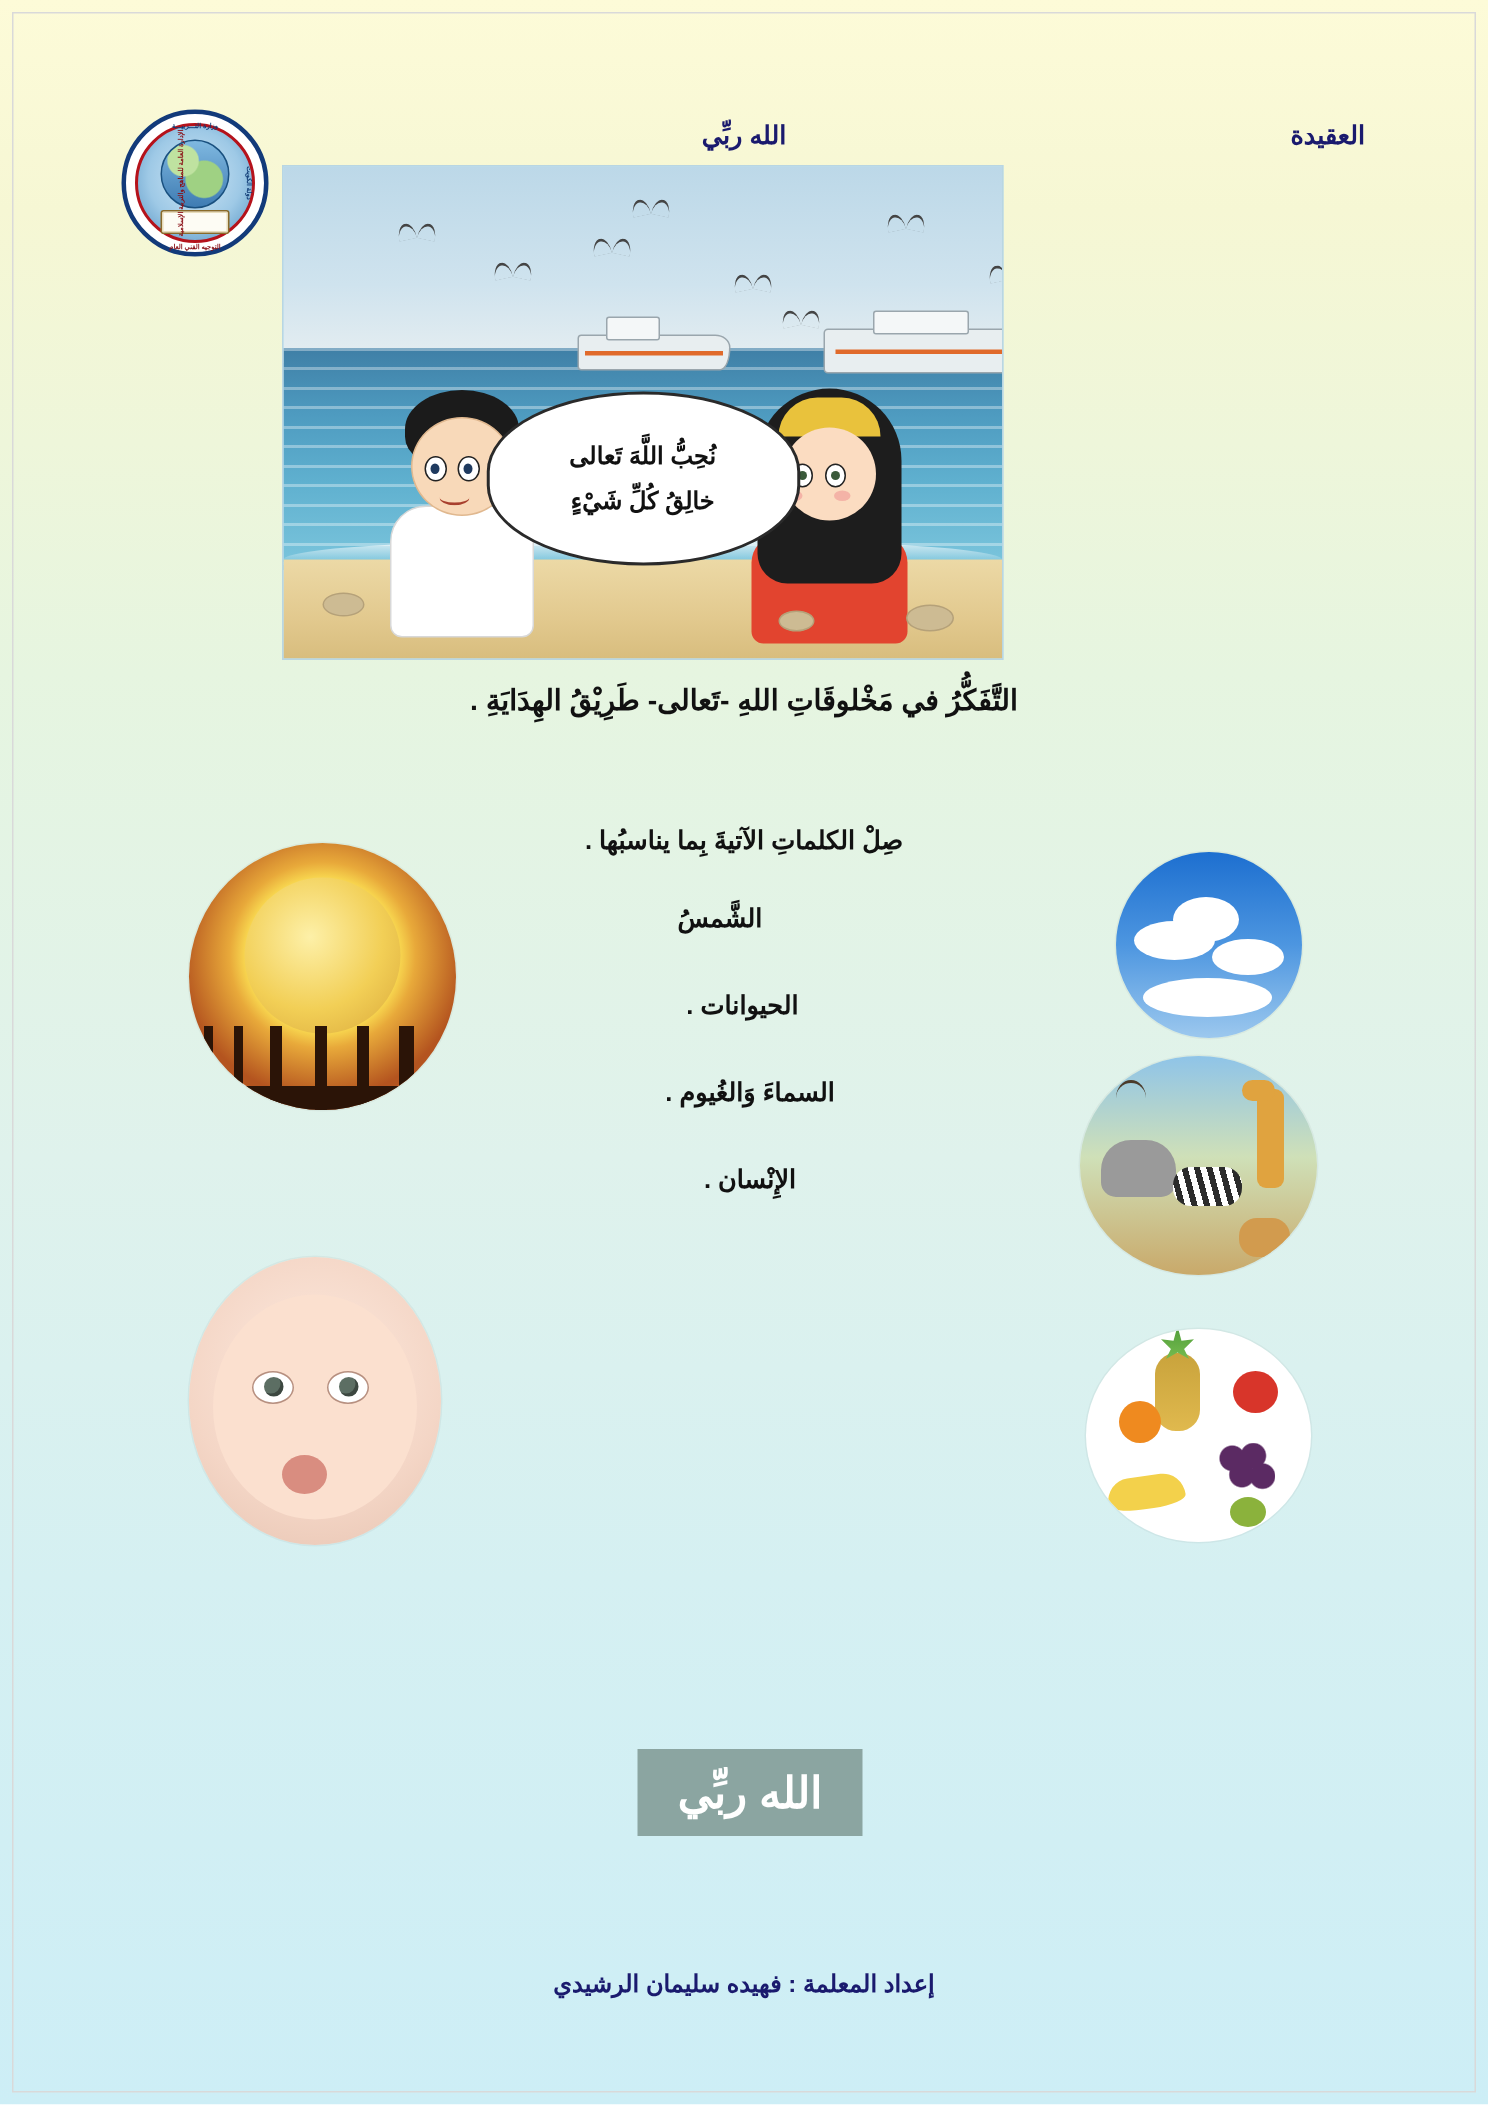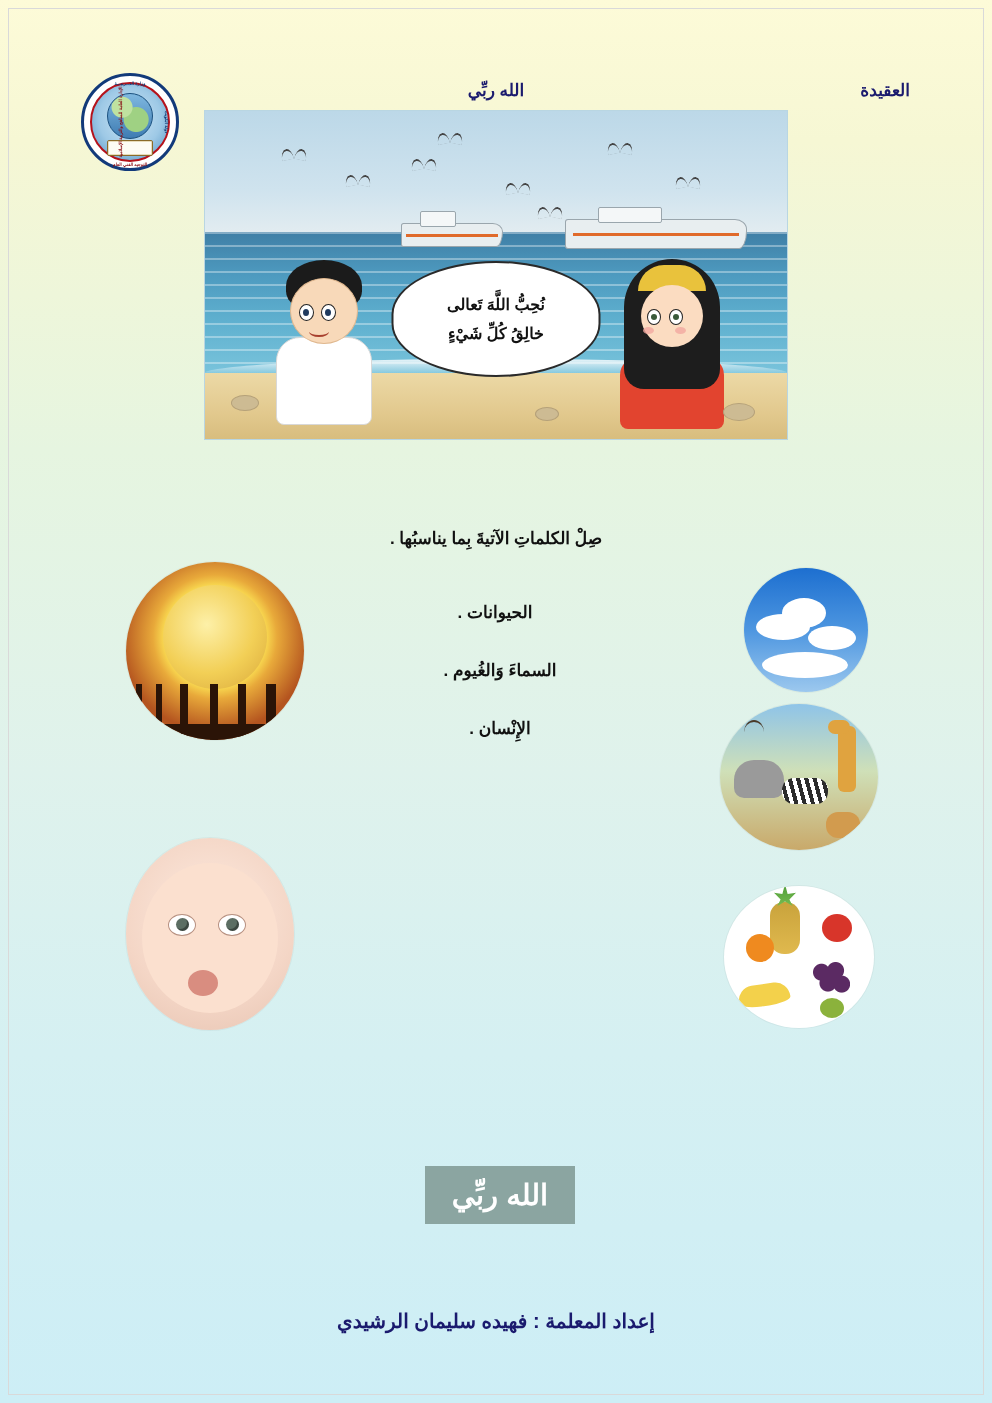--- a/index.html
+++ b/index.html
@@ -115,23 +115,23 @@
     white-space: nowrap;
   }
   .logo .txt-top { left: 50%; top: 11px; transform: translateX(-50%); }
   .logo .txt-bottom { left: 50%; bottom: 7px; transform: translateX(-50%); color: #8a1016; }
   .logo .txt-left { left: 7px; top: 50%; transform: translateY(-50%) rotate(-90deg); color: #8a1016; }
   .logo .txt-right { right: 5px; top: 50%; transform: translateY(-50%) rotate(90deg); color: #0f3a74; }
 
   
   .scene {
     position: absolute;
-    left: 204px;
+    left: 188px;
     top: 110px;
-    width: 584px;
+    width: 481px;
     height: 330px;
     overflow: hidden;
     background: #bfe3f2;
     border: 1px solid #b9d6e2;
     box-sizing: border-box;
   }
   .sky {
     position: absolute; left: 0; top: 0; width: 100%; height: 40%;
     background: linear-gradient(180deg, #bcd8e8 0%, #cfe3ee 60%, #e6eef1 100%);
   }
@@ -317,21 +317,21 @@
     top: 455px; left: 0; right: 0;
     text-align: center;
     font-size: 19px;
     font-weight: bold;
     color: #111;
   }
 
   
   .activity-instruction {
     position: absolute;
-    top: 528px; left: 0; right: 0;
+    top: 550px; left: 0; right: 0;
     text-align: center;
     font-size: 17px;
     font-weight: bold;
     color: #111;
   }
 
   .word-list {
     position: absolute;
     top: 602px;
     left: 330px;
@@ -516,21 +516,21 @@
     width: 150px;
     height: 58px;
     font-size: 29px;
   }
 
   .footer {
     position: absolute;
     bottom: 70px;
     left: 0; right: 0;
     text-align: center;
-    font-size: 20px;
+    font-size: 16px;
     font-weight: bold;
     color: #1a1a6e;
   }
 </style>
 </head>
 <body>
 
 <div class="page">
 
   <div class="header">
@@ -596,24 +596,26 @@
     <div class="stone" style="left:26px; bottom:28px; width:26px; height:14px;"></div>
     <div class="stone" style="left:330px; bottom:18px; width:22px; height:12px;"></div>
     <div class="stone" style="right:32px; bottom:18px; width:30px; height:16px;"></div>
 
     <div class="bubble">
       <span>نُحِبُّ اللَّهَ تَعالى</span>
       <span>خالِقُ كُلِّ شَيْءٍ</span>
     </div>
   </div>
 
+  <div class="lesson-line">التَّفَكُّرُ في مَخْلوقَاتِ اللهِ -تَعالى- طَرِيْقُ الهِدَايَةِ .</div>
 
   <div class="activity-instruction">صِلْ الكلماتِ الآتيةَ بِما يناسبُها .</div>
 
   <div class="word-list">
+    <div class="word-item i1">الشَّمسُ</div>
     <div class="word-item i3">الحيوانات .</div>
     <div class="word-item i2">السماءَ وَالغُيوم .</div>
     <div class="word-item i4">الإِنْسان .</div>
   </div>
 
   <div class="oval sky-oval">
     <div class="cloud" style="left:12px; top:46px; width:54px; height:26px;"></div>
     <div class="cloud" style="left:38px; top:30px; width:44px; height:30px;"></div>
     <div class="cloud" style="left:64px; top:58px; width:48px; height:24px;"></div>
     <div class="cloud" style="left:18px; top:84px; width:86px; height:26px;"></div>

